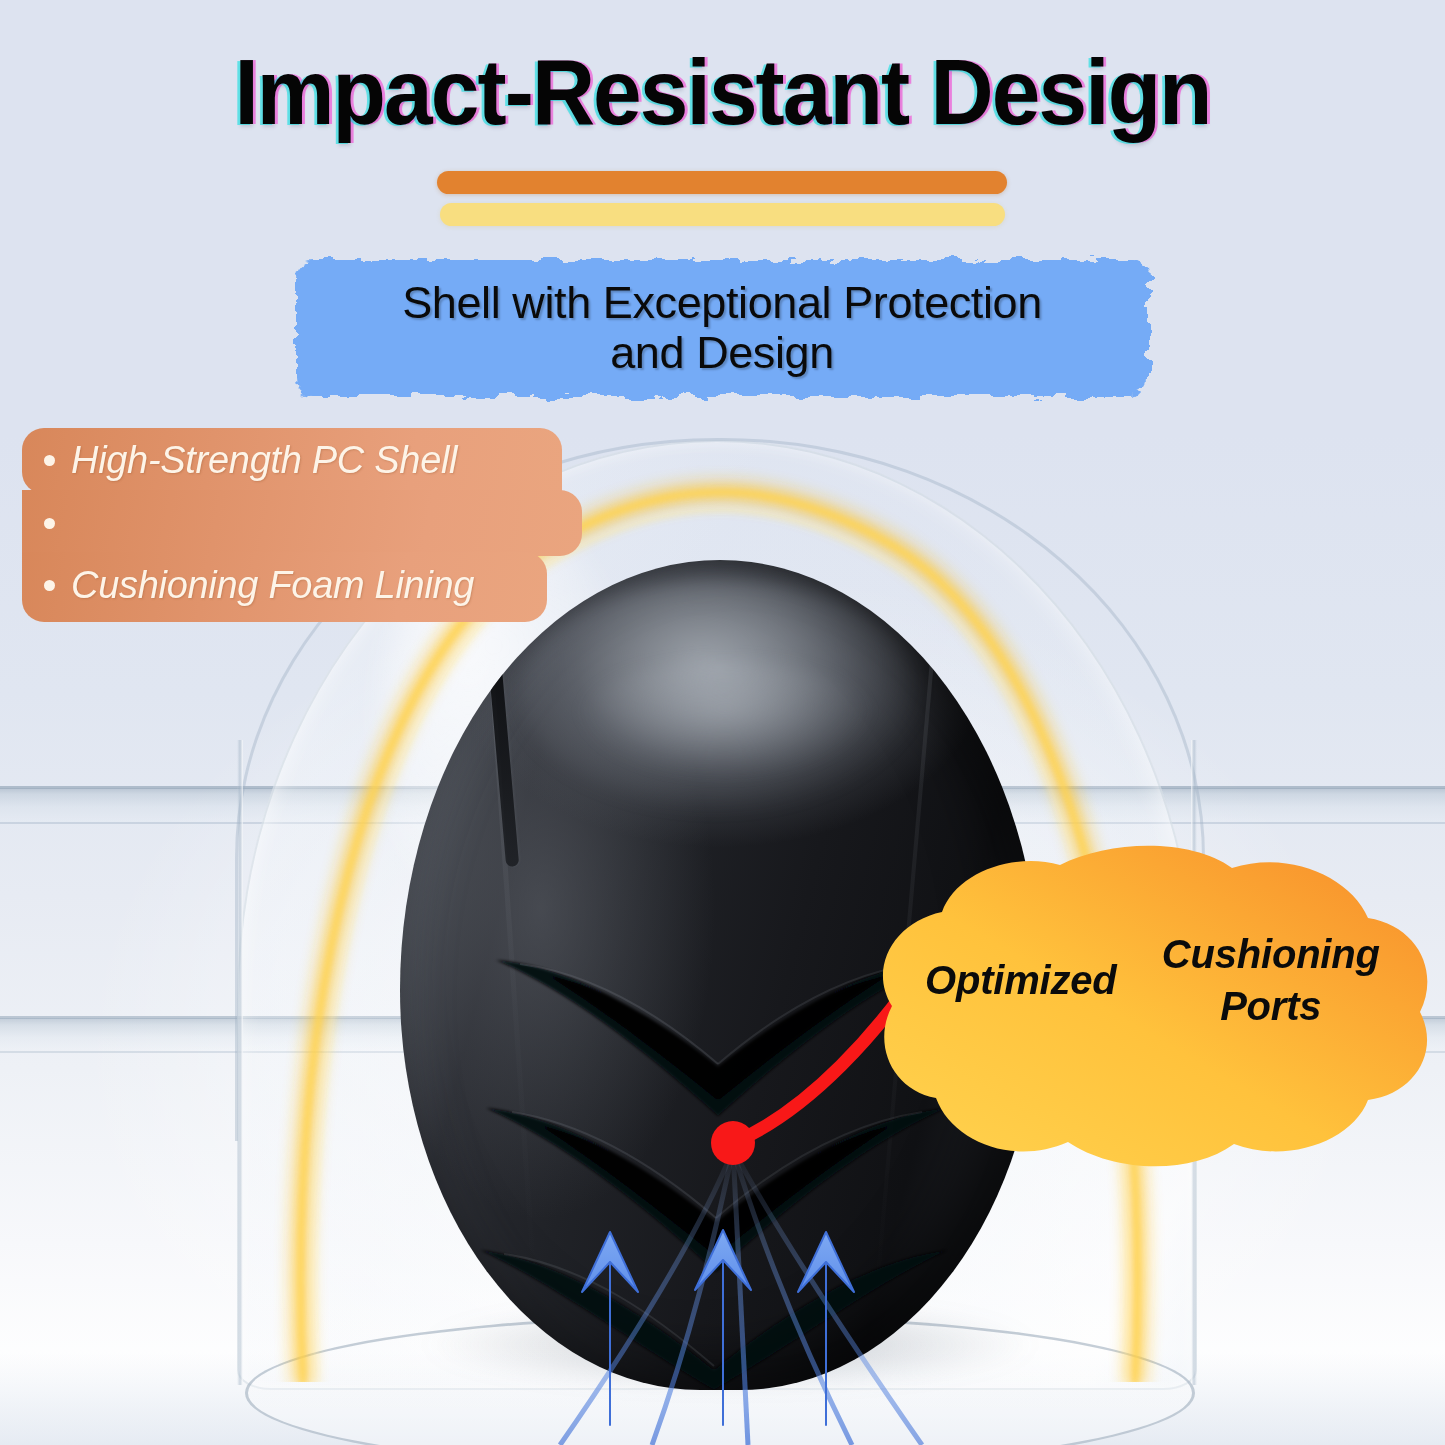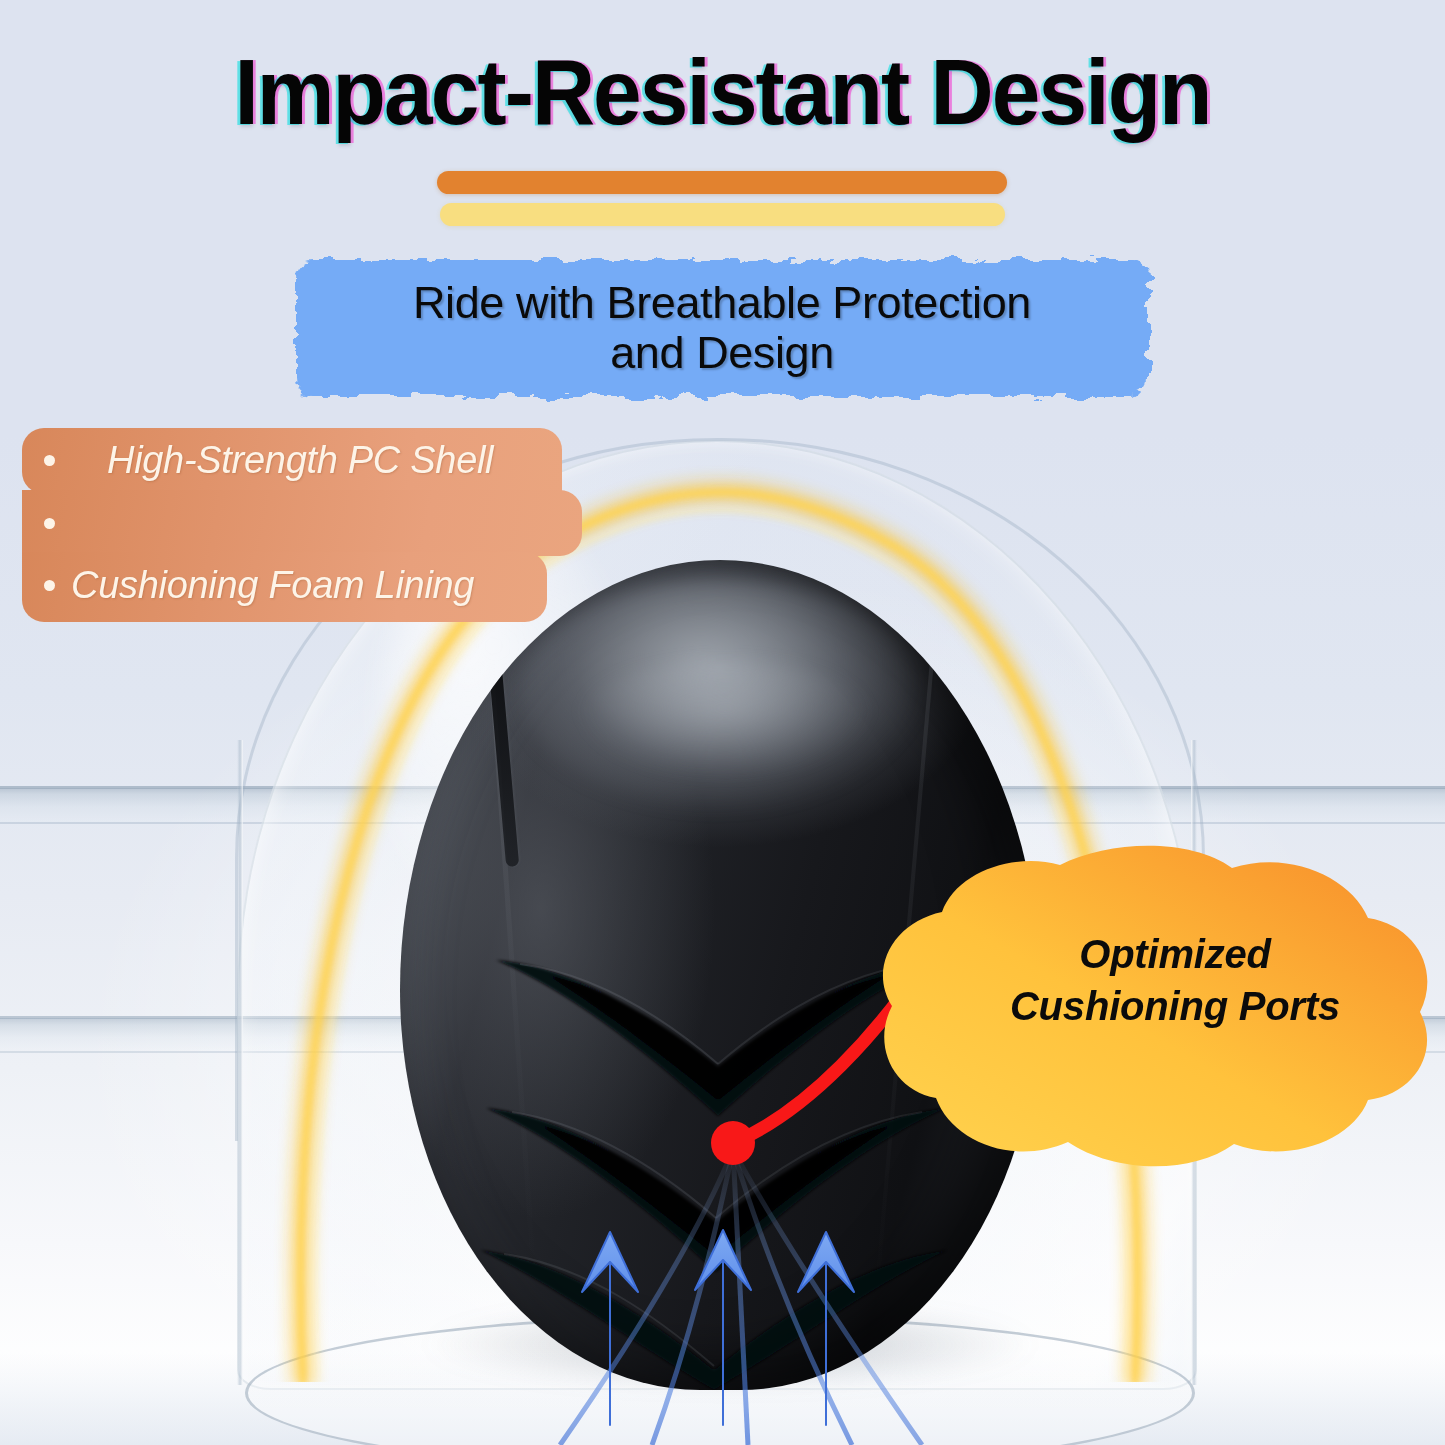--- a/index.html
+++ b/index.html
@@ -195,21 +195,21 @@
 
   
   .cloud-wrap {
     position: absolute;
     left: 925px; top: 855px;
     width: 500px; height: 250px;
   }
   .cloud-text {
     position: absolute;
     left: 0; top: 0; width: 500px; height: 250px;
-    display: flex; flex-direction: column;
+    display: flex; flex-direction: row;
     align-items: center; justify-content: center;
     font-style: italic; font-weight: bold;
     font-size: 40px; line-height: 1.30;
     color: #0b0b0b; text-align: center;
     letter-spacing: -0.2px;
   }
 
   
   .headline {
     position: absolute;
@@ -287,21 +287,21 @@
   }
   .bl-list li {
     height: 62px;
     display: flex; align-items: center;
     font-style: italic;
     font-size: 38px;
     color: #fdf4e8;
     letter-spacing: -0.3px;
     text-shadow: 1px 1px 2px rgba(140,80,40,0.28);
   }
-  .bl-list li:first-child { height: 64px; gap: 36px; }
+  .bl-list li:first-child { height: 64px; }
   .bl-dot {
     display: inline-block;
     width: 11px; height: 11px;
     border-radius: 50%;
     background: #fdf4e8;
     margin: 0 16px 0 22px;
     flex: none;
   }
 
   
@@ -451,21 +451,21 @@
     </div>
   </div>
 
   <div class="headline" style="z-index:9">Impact-Resistant Design</div>
   <div class="rule rule-orange" style="z-index:9"></div>
   <div class="rule rule-yellow" style="z-index:9"></div>
 
   <div class="sub-wrap" style="z-index:9">
     <div class="sub-brush"></div>
     <div class="sub-text">
-      <span>Ride with Breathable Protection</span>
+      <span>Shell with Exceptional Protection</span>
       <span>and Design</span>
     </div>
   </div>
 
   <div class="bullets-wrap" style="z-index:9">
     <div class="bl-row bl-r1"></div>
     <div class="bl-row bl-r2"></div>
     <div class="bl-row bl-r3"></div>
     <ul class="bl-list">
       <li>

